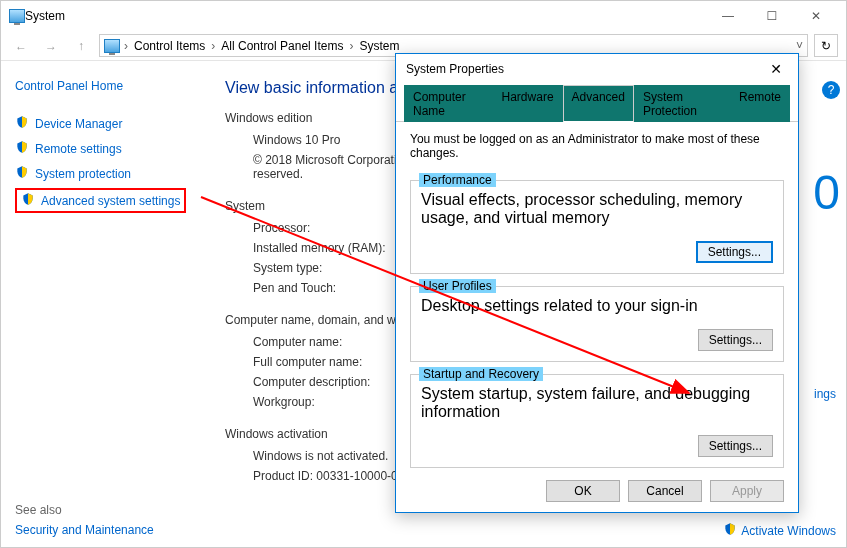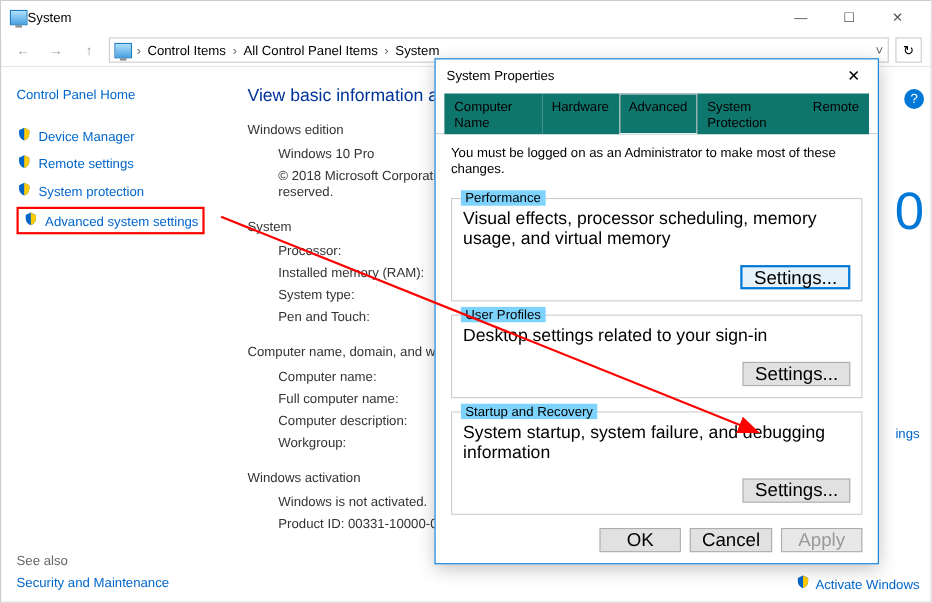--- a/index.html
+++ b/index.html
@@ -42,21 +42,21 @@
 .dlg-close{width:24px;height:24px;display:flex;align-items:center;justify-content:center;font-size:14px}
 .tabs{display:flex;border-bottom:1px solid #ccc;padding:0 8px}
 .tab{padding:4px 8px;border:1px solid transparent;border-bottom:none;cursor:pointer;font-size:12px;position:relative;top:1px;background:#0f766e}
 .tab.active{border-color:#ccc;border-bottom:1px solid #fff}
 .dlg-body{padding:10px 14px}
 .admin-note{font-size:12px;margin-bottom:20px}
 .groupbox{border:1px solid #ccc;padding:10px;margin-bottom:12px;position:relative}
 .groupbox-title{position:absolute;top:-8px;left:8px;background:#7dd3fc;padding:0 4px;font-size:12px}
 .gb-desc{font-size:16px;margin-bottom:14px}
 .gb-btn-row{display:flex;justify-content:flex-end}
-.btn{min-width:74px;height:22px;border:1px solid #adadad;background:#e1e1e1;font-size:17px;cursor:pointer;padding:0 10px}
+.btn{min-width:74px;height:22px;border:1px solid #adadad;background:#e1e1e1;font-size:12px;cursor:pointer;padding:0 10px}
 .btn-highlight{border:2px solid #0078d7;background:#e5f1fb}
 .env-row{display:flex;justify-content:flex-end;margin-top:4px}
 .dlg-btn-row{position:absolute;bottom:10px;right:14px;display:flex;gap:8px}
 .btn-disabled{color:#999;background:#e8e8e8}
 .arrow-svg{position:absolute;top:0;left:0;pointer-events:none;z-index:20}
 .monitor-icon{display:inline-block;width:16px;height:14px;border:1px solid #1e7fc4;background:linear-gradient(#b0e0ff,#4aa3e0);position:relative}
 .monitor-icon:after{content:"";position:absolute;bottom:-3px;left:4px;width:6px;height:2px;background:#888}
 </style>
 </head>
 <body>

